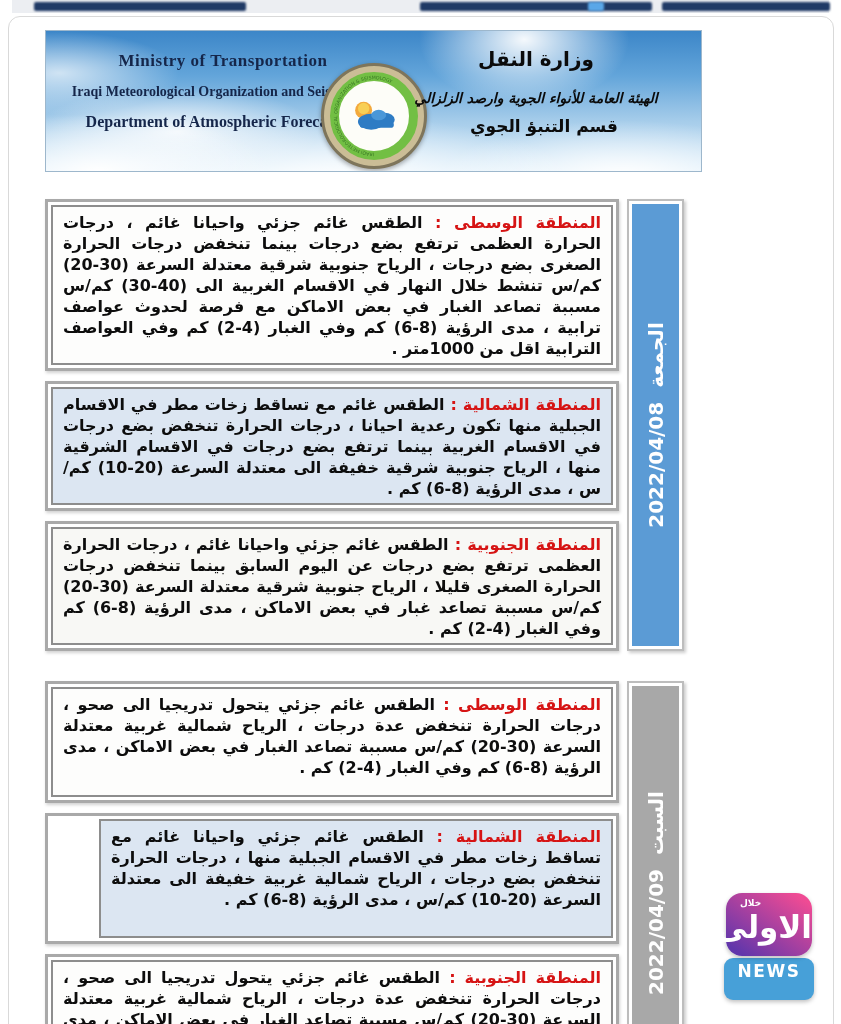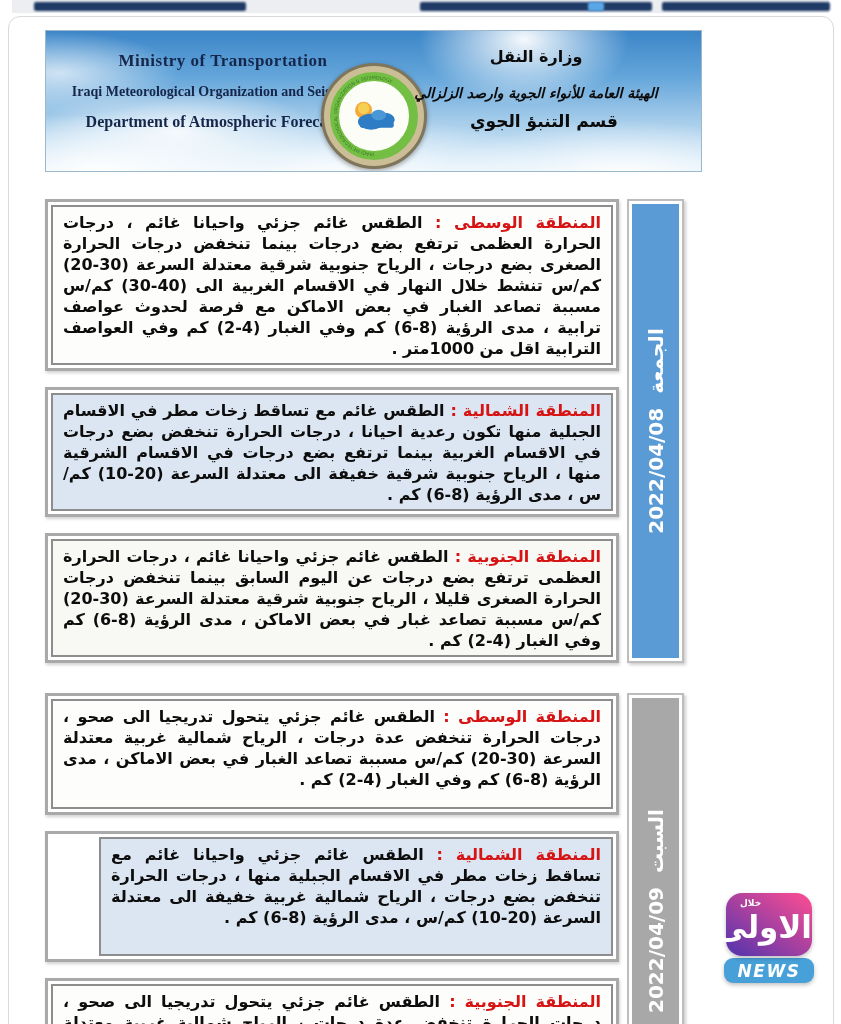--- a/index.html
+++ b/index.html
@@ -26,55 +26,55 @@
       radial-gradient(240px 75px at 88% 104%, #ffffff, rgba(255,255,255,0) 75%),
       radial-gradient(190px 60px at 20% 72%, rgba(255,255,255,.85), rgba(255,255,255,0) 75%),
       radial-gradient(160px 55px at 2% 30%, rgba(255,255,255,.7), rgba(255,255,255,0) 75%),
       linear-gradient(180deg, #3c86c8 0%, #63a5da 32%, #a5ccea 64%, #dceefa 100%); }
   .hdr-en{ position:absolute; left:12px; top:20px; width:330px; text-align:center;
     font-family:"Liberation Serif", serif; color:#15264a; }
   .hdr-en .l1{ font-size:17px; font-weight:bold; letter-spacing:.5px; }
   .hdr-en .l2{ font-size:14px; font-weight:bold; margin-top:13px; }
   .hdr-en .l3{ font-size:16px; font-weight:bold; margin-top:13px; }
   .hdr-ar{ position:absolute; right:10px; top:16px; width:310px; text-align:center; direction:rtl; color:#0b0b0b; }
-  .hdr-ar .l1{ font-size:16px; font-weight:bold; }
+  .hdr-ar .l1{ font-size:20px; font-weight:bold; }
   .hdr-ar .l2{ font-size:14px; font-weight:bold; margin-top:19px;font-style:italic; }
   .hdr-ar .l3{ font-size:17px; font-weight:bold; margin-top:10px;margin-left:16px; }
 
   
   .logo{ position:absolute; left:50%; top:32px; width:106px; height:106px; margin-left:-53px;
     border-radius:50%; background:#cbbd96; border:3px solid #7e755b; box-shadow:0 2px 5px rgba(0,0,0,.35); }
   .logo-ring{ position:absolute; inset:6px; border-radius:50%; background:#fdfdf8; border:9px solid #72bf44; }
   .logo-art{ position:absolute; inset:0; }
 
   
   .day-row{ display:flex; align-items:stretch; margin:0 19px 0 45px; gap:8px; }
   .row-friday{ margin-top:27px; }
   .row-saturday{ margin-top:30px; }
-  .boxes{ width:574px; display:flex; flex-direction:column; gap:16px; }
+  .boxes{ width:574px; display:flex; flex-direction:column; gap:10px; }
   .wbox{ display:flex; border:3px solid #a9a9a9; background:#fff; padding:3px; box-shadow:1px 2px 3px rgba(0,0,0,.18); }
   .wbox-inner{ flex:1; border:2px solid #8d8d8d; padding:5px 10px 4px 10px; overflow:hidden; }
   .ftext{ direction:rtl; text-align:justify; color:#0d0d0d; font-weight:bold; font-size:16px; line-height:21px; }
   .region{ color:var(--region-title-color); font-weight:bold; }
 
   
   .tab-frame{ width:57px; border:2px solid #bdbdbd; background:#fff; padding:3px; box-shadow:2px 2px 3px rgba(0,0,0,.2); }
   .tab-fill{ position:relative; width:100%; height:100%; }
   .tab-text{ position:absolute; top:50%; left:50%; transform:translate(-50%,-50%) rotate(-90deg);
     white-space:nowrap; direction:rtl; color:#fff; font-weight:bold; font-size:20px; letter-spacing:.5px; }
   .tab-text .tab-date{ letter-spacing:1px; }
 
   
   .watermark{ position:absolute; left:724px; top:893px; width:90px; z-index:5; text-align:center; }
   .wm-square{ position:relative; width:86px; height:63px; margin:0 auto; border-radius:16px;
     box-shadow:0 2px 4px rgba(0,0,0,.25); }
   .wm-brand{ position:absolute; left:0; right:0; top:16px; color:#fff; font-weight:bold; font-size:31px; direction:rtl; }
   .wm-small{ position:absolute; left:14px; top:5px; color:#fff; font-weight:bold; font-size:9px; direction:rtl; }
-  .wm-news{ width:90px; height:25px; margin-top:2px; border-radius:9px; color:#fff; font-weight:bold;
-    font-size:17px; letter-spacing:1.5px; line-height:27px; box-shadow:0 2px 4px rgba(0,0,0,.25);font-style:italic; }
+  .wm-news{ width:90px; height:42px; margin-top:2px; border-radius:9px; color:#fff; font-weight:bold;
+    font-size:17px; letter-spacing:1.5px; line-height:27px; box-shadow:0 2px 4px rgba(0,0,0,.25); }
 </style>
 </head>
 <body>
 
 <div class="page">
   <div class="page-frame"></div>
 
   <div class="chrome">
     <div class="chrome-seg seg-a"></div>
     <div class="chrome-seg seg-b"></div>

